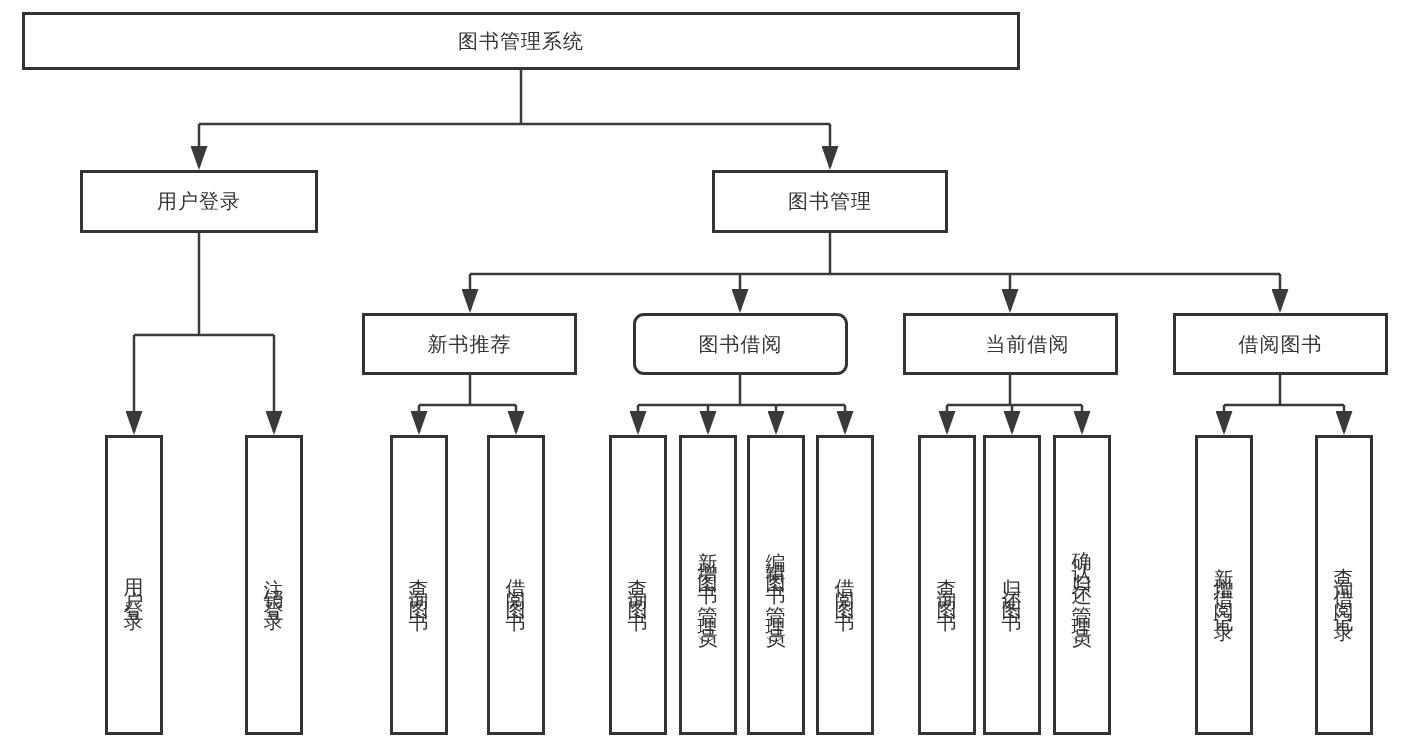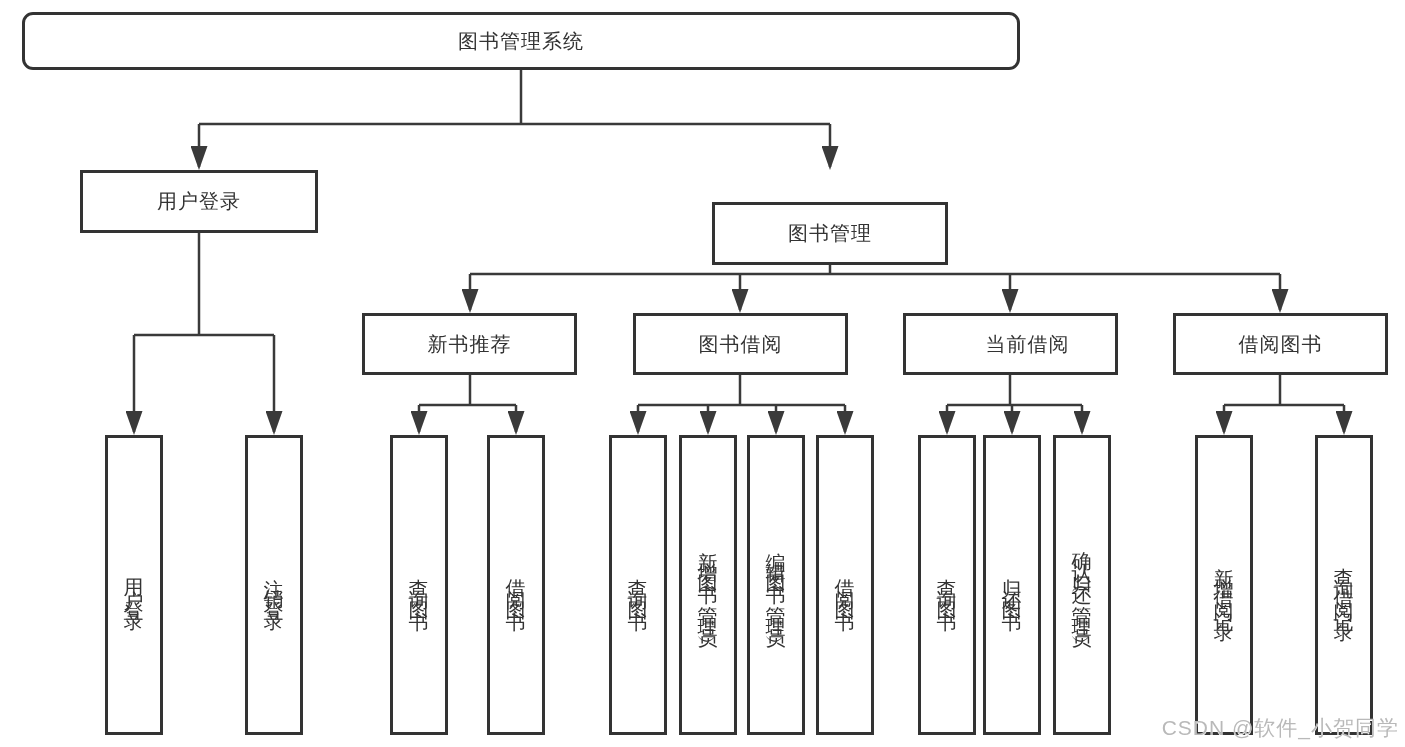--- a/index.html
+++ b/index.html
@@ -97,35 +97,35 @@
       <path d="M1012 405 V432" marker-end="url(#arw)"></path>
       <path d="M1082 405 V432" marker-end="url(#arw)"></path>
 
       <path d="M1280 375 V405"></path>
       <path d="M1224 405 H1344"></path>
       <path d="M1224 405 V432" marker-end="url(#arw)"></path>
       <path d="M1344 405 V432" marker-end="url(#arw)"></path>
     </g>
   </svg>
 
-  <div class="box" style="left:22px; top:12px; width:998px; height:58px;border-radius:11px;">
+  <div class="box" style="left:22px; top:12px; width:998px; height:58px;">
     <span>图书管理系统</span>
   </div>
 
   <div class="box" style="left:80px; top:170px; width:238px; height:63px;">
     <span>用户登录</span>
   </div>
-  <div class="box" style="left:712px; top:170px; width:236px; height:63px;margin-top:32px;">
+  <div class="box" style="left:712px; top:170px; width:236px; height:63px;">
     <span>图书管理</span>
   </div>
 
   <div class="box" style="left:362px; top:313px; width:215px; height:62px;font-family:Liberation Mono, monospace;">
     <span>新书推荐</span>
   </div>
-  <div class="box" style="left:633px; top:313px; width:215px; height:62px;">
+  <div class="box" style="left:633px; top:313px; width:215px; height:62px;border-radius:11px;">
     <span>图书借阅</span>
   </div>
   <div class="box" style="left:903px; top:313px; width:215px; height:62px;padding-left:34px;">
     <span>当前借阅</span>
   </div>
   <div class="box" style="left:1173px; top:313px; width:215px; height:62px;">
     <span>借阅图书</span>
   </div>
 
   <div class="box v-box" style="left:105px; top:435px; width:58px; height:300px;">
@@ -165,15 +165,14 @@
     <span>确认归还（管理员）</span>
   </div>
 
   <div class="box v-box" style="left:1195px; top:435px; width:58px; height:300px;">
     <span>新增借阅记录</span>
   </div>
   <div class="box v-box" style="left:1315px; top:435px; width:58px; height:300px;">
     <span>查询借阅记录</span>
   </div>
 
-  <div id="watermark">CSDN @软件_小贺同学</div>
 
 </div>
 
 </body></html>

